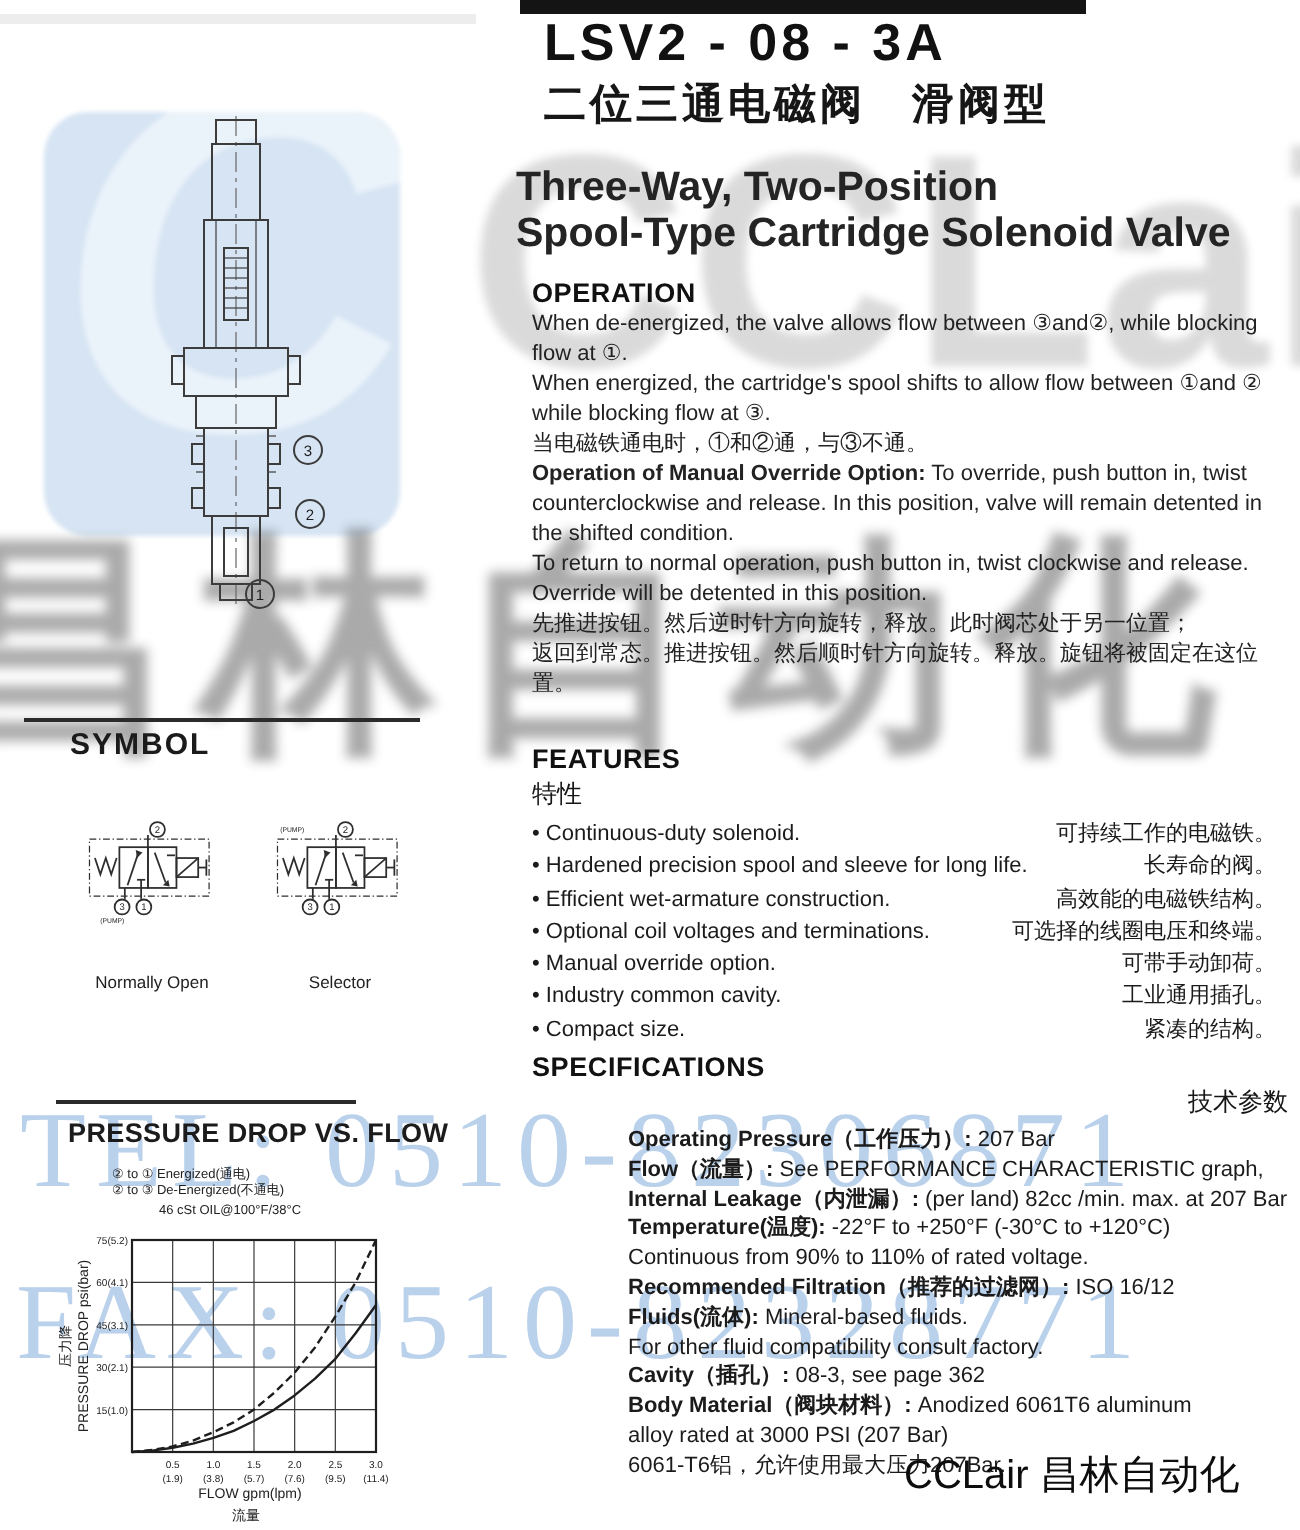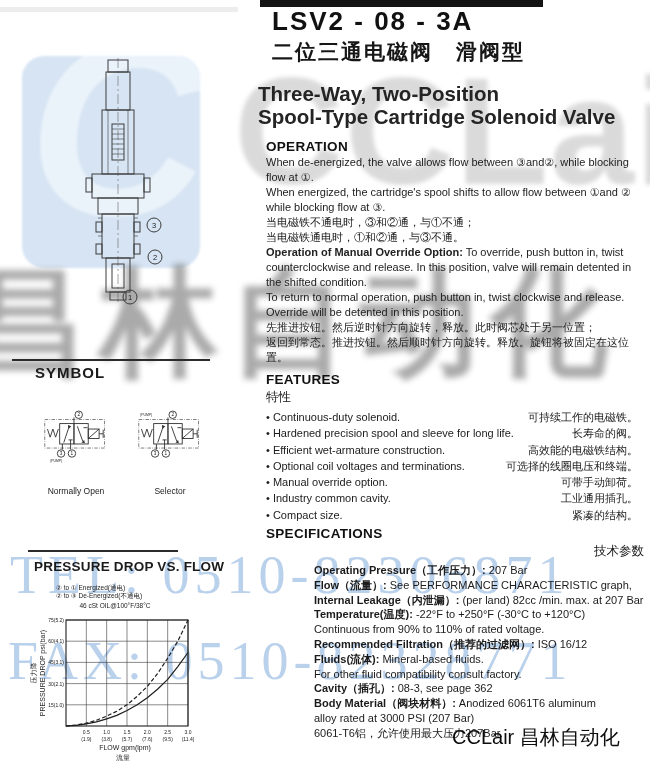--- a/index.html
+++ b/index.html
@@ -89,21 +89,20 @@
     <div class="subzh">二位三通电磁阀　滑阀型</div>
     <div class="title-en">
       <div>Three-Way, Two-Position</div>
       <div>Spool-Type Cartridge Solenoid Valve</div>
     </div>
 
     <div class="abs sec-h" style="left:266px;top:139px;">OPERATION</div>
     <div class="op">
       <p>When de-energized, the valve allows flow between ③and②, while blocking flow at ①.</p>
       <p>When energized, the cartridge's spool shifts to allow flow between ①and ② while blocking flow at ③.</p>
-      <p>当电磁铁不通电时，③和②通，与①不通；</p>
       <p>当电磁铁通电时，①和②通，与③不通。</p>
       <p><span class="b">Operation of Manual Override Option:</span><span> To override, push button in, twist counterclockwise and release. In this position, valve will remain detented in the shifted condition.</span></p>
       <p>To return to normal operation, push button in, twist clockwise and release. Override will be detented in this position.</p>
       <p>先推进按钮。然后逆时针方向旋转，释放。此时阀芯处于另一位置；</p>
       <p>返回到常态。推进按钮。然后顺时针方向旋转。释放。旋钮将被固定在这位置。</p>
     </div>
 
     <div class="features">
       <div class="sec-h">FEATURES</div>
       <div class="feat-zh-h">特性</div>

